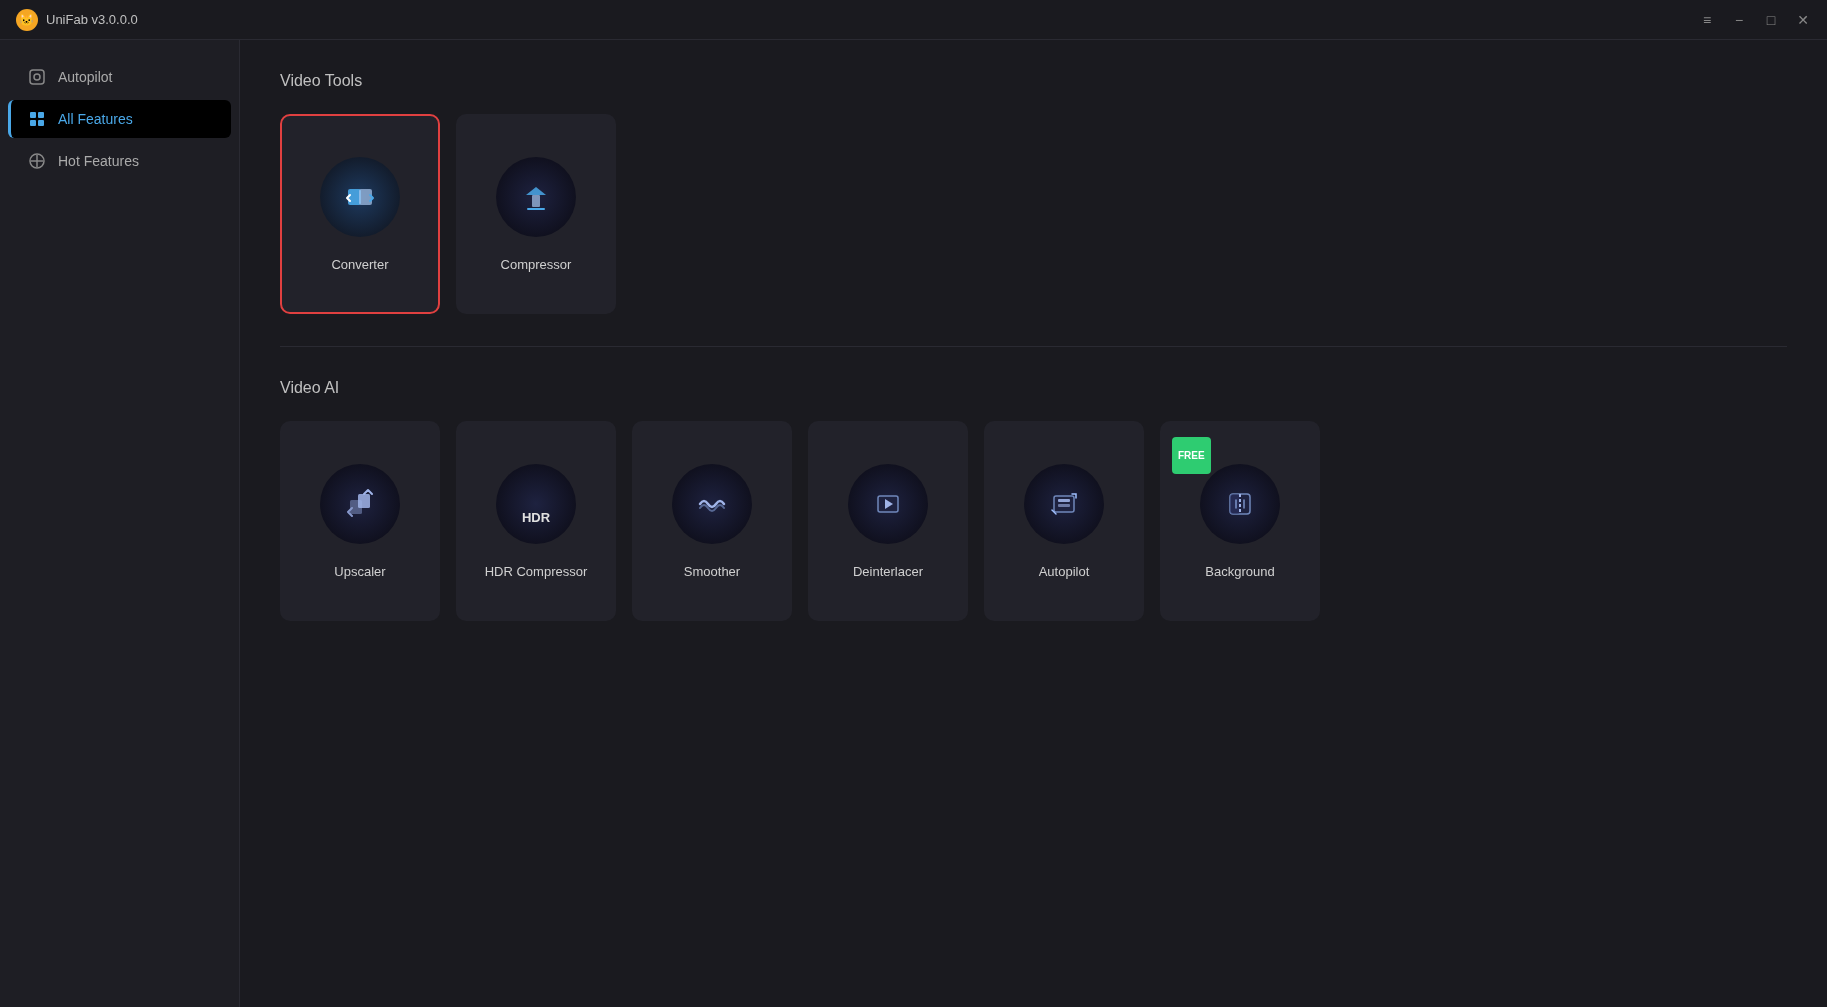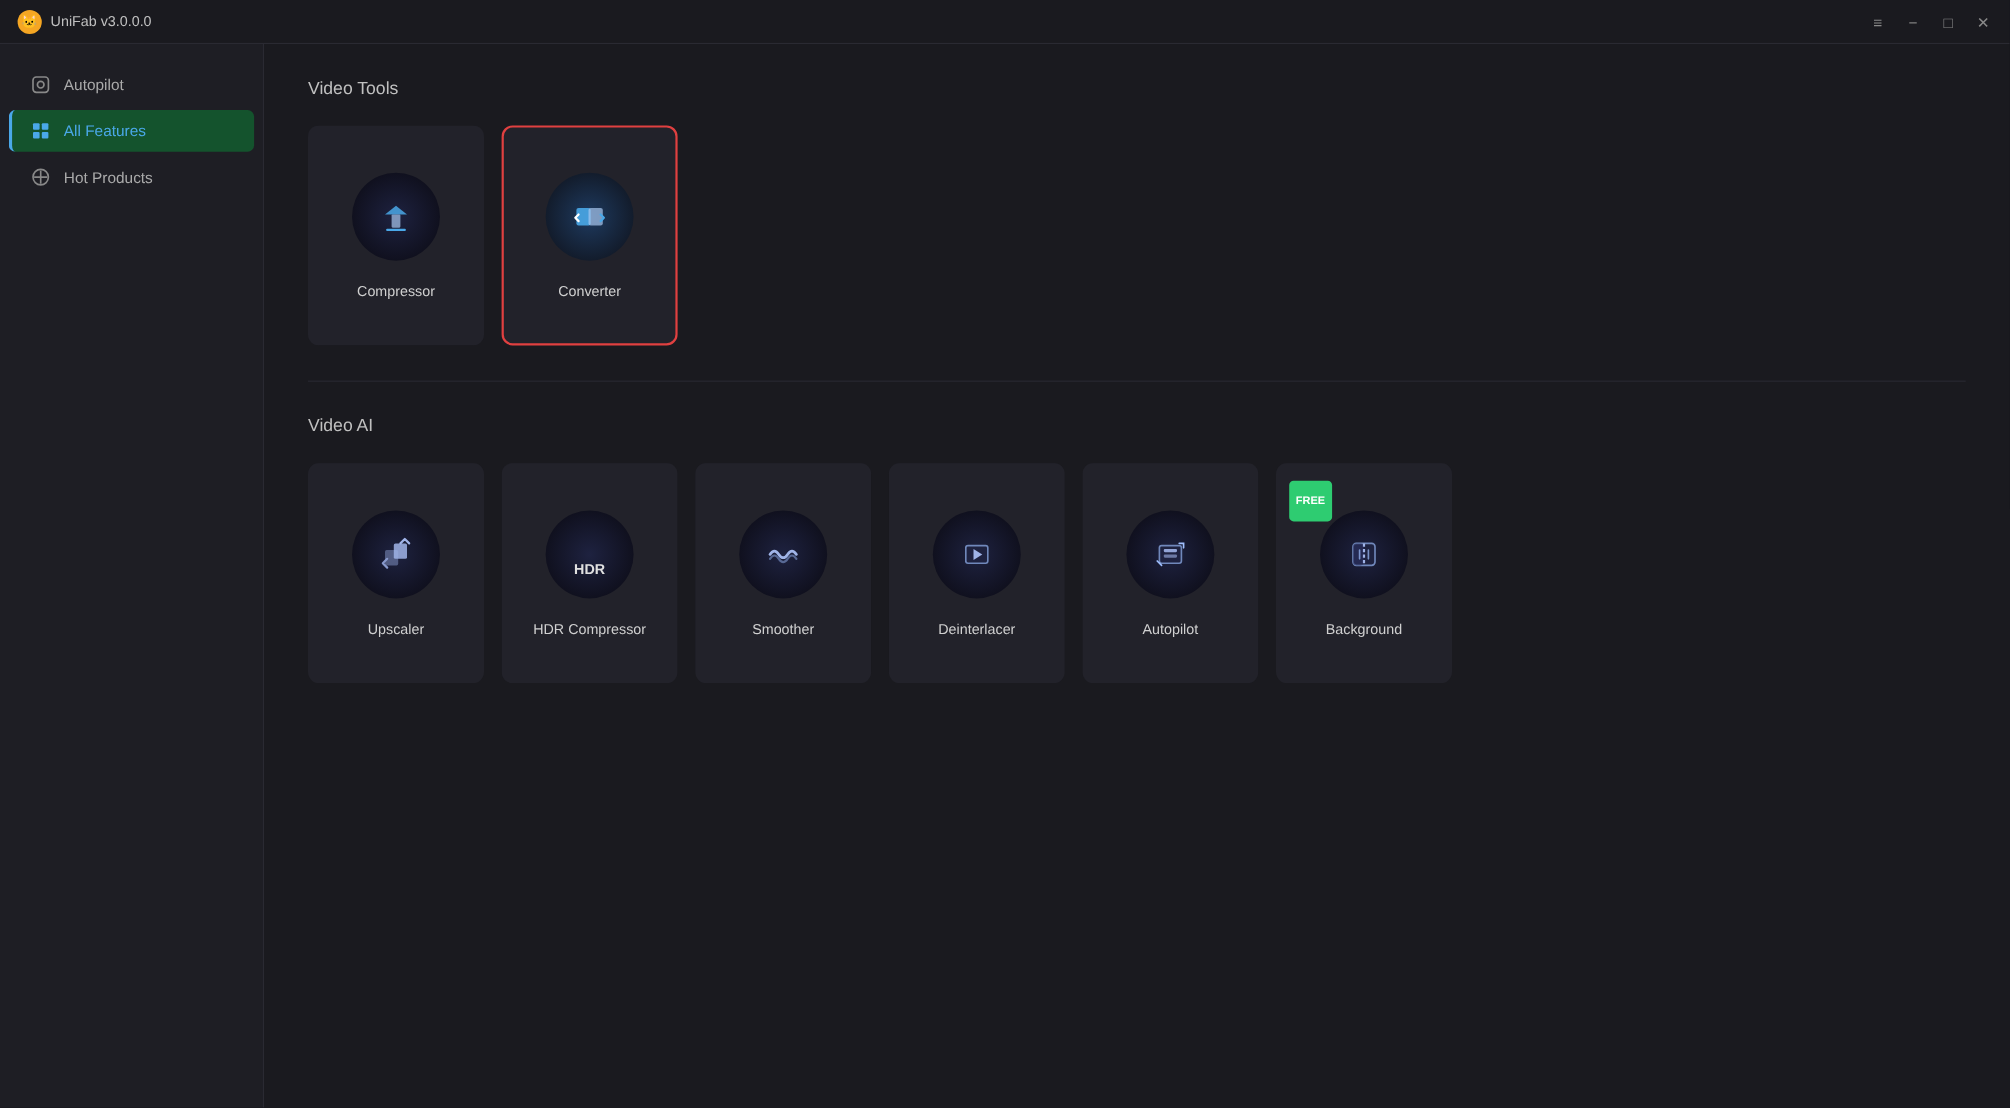--- a/index.html
+++ b/index.html
@@ -91,21 +91,21 @@
       padding: 10px 20px;
       cursor: pointer;
       border-radius: 6px;
       margin: 2px 8px;
       font-size: 14px;
       color: #aaa;
       transition: background 0.15s;
     }
 
     .sidebar-item.active {
-      background: #14532d;
+      background: #000000;
       color: #4aa8e8;
       border-left: 3px solid #4aa8e8;
       padding-left: 17px;
     }
 
     .sidebar-icon {
       width: 18px;
       height: 18px;
       flex-shrink: 0;
       display: flex;
@@ -253,52 +253,52 @@
     </div>
 
     <div class="sidebar-item">
       <div class="sidebar-icon">
         <svg width="18" height="18" viewBox="0 0 18 18" fill="none">
           <circle cx="9" cy="9" r="7" stroke="#888" stroke-width="1.5" fill="none"></circle>
           <line x1="3" y1="9" x2="15" y2="9" stroke="#888" stroke-width="1.5"></line>
           <line x1="9" y1="3" x2="9" y2="15" stroke="#888" stroke-width="1.5"></line>
         </svg>
       </div>
-      <span>Hot Products</span>
+      <span>Hot Features</span>
     </div>
 
   </div>
 
   <div class="content">
 
     <div>
       <div class="section-title">Video Tools</div>
       <div class="cards-grid">
-
-        <div class="card">
-          <div class="card-icon-circle circle-dark">
-            <svg class="icon-svg" viewBox="0 0 36 36" fill="none">
-              <polygon points="18,8 28,16 8,16" fill="#4aa8e8" opacity="0.85"></polygon>
-              <rect x="14" y="16" width="8" height="12" rx="1" fill="#a8c8f0" opacity="0.7"></rect>
-              <line x1="10" y1="30" x2="26" y2="30" stroke="#4aa8e8" stroke-width="2" stroke-linecap="round"></line>
-            </svg>
-          </div>
-          <span class="card-label">Compressor</span>
-        </div>
 
         <div class="card selected">
           <div class="card-icon-circle circle-blue">
             <svg class="icon-svg" viewBox="0 0 36 36" fill="none">
               <rect x="6" y="10" width="13" height="16" rx="2" fill="#4aa8e8" opacity="0.9"></rect>
               <rect x="17" y="10" width="13" height="16" rx="2" fill="#a8c8f0" opacity="0.7"></rect>
               <path d="M8 22 L5 19 L8 16" stroke="#fff" stroke-width="2" stroke-linecap="round" stroke-linejoin="round"></path>
               <path d="M28 22 L31 19 L28 16" stroke="#4aa8e8" stroke-width="2" stroke-linecap="round" stroke-linejoin="round"></path>
             </svg>
           </div>
           <span class="card-label">Converter</span>
+        </div>
+
+        <div class="card">
+          <div class="card-icon-circle circle-dark">
+            <svg class="icon-svg" viewBox="0 0 36 36" fill="none">
+              <polygon points="18,8 28,16 8,16" fill="#4aa8e8" opacity="0.85"></polygon>
+              <rect x="14" y="16" width="8" height="12" rx="1" fill="#a8c8f0" opacity="0.7"></rect>
+              <line x1="10" y1="30" x2="26" y2="30" stroke="#4aa8e8" stroke-width="2" stroke-linecap="round"></line>
+            </svg>
+          </div>
+          <span class="card-label">Compressor</span>
         </div>
 
       </div>
     </div>
 
     <hr class="section-divider">
 
     <div>
       <div class="section-title">Video AI</div>
       <div class="cards-grid">

